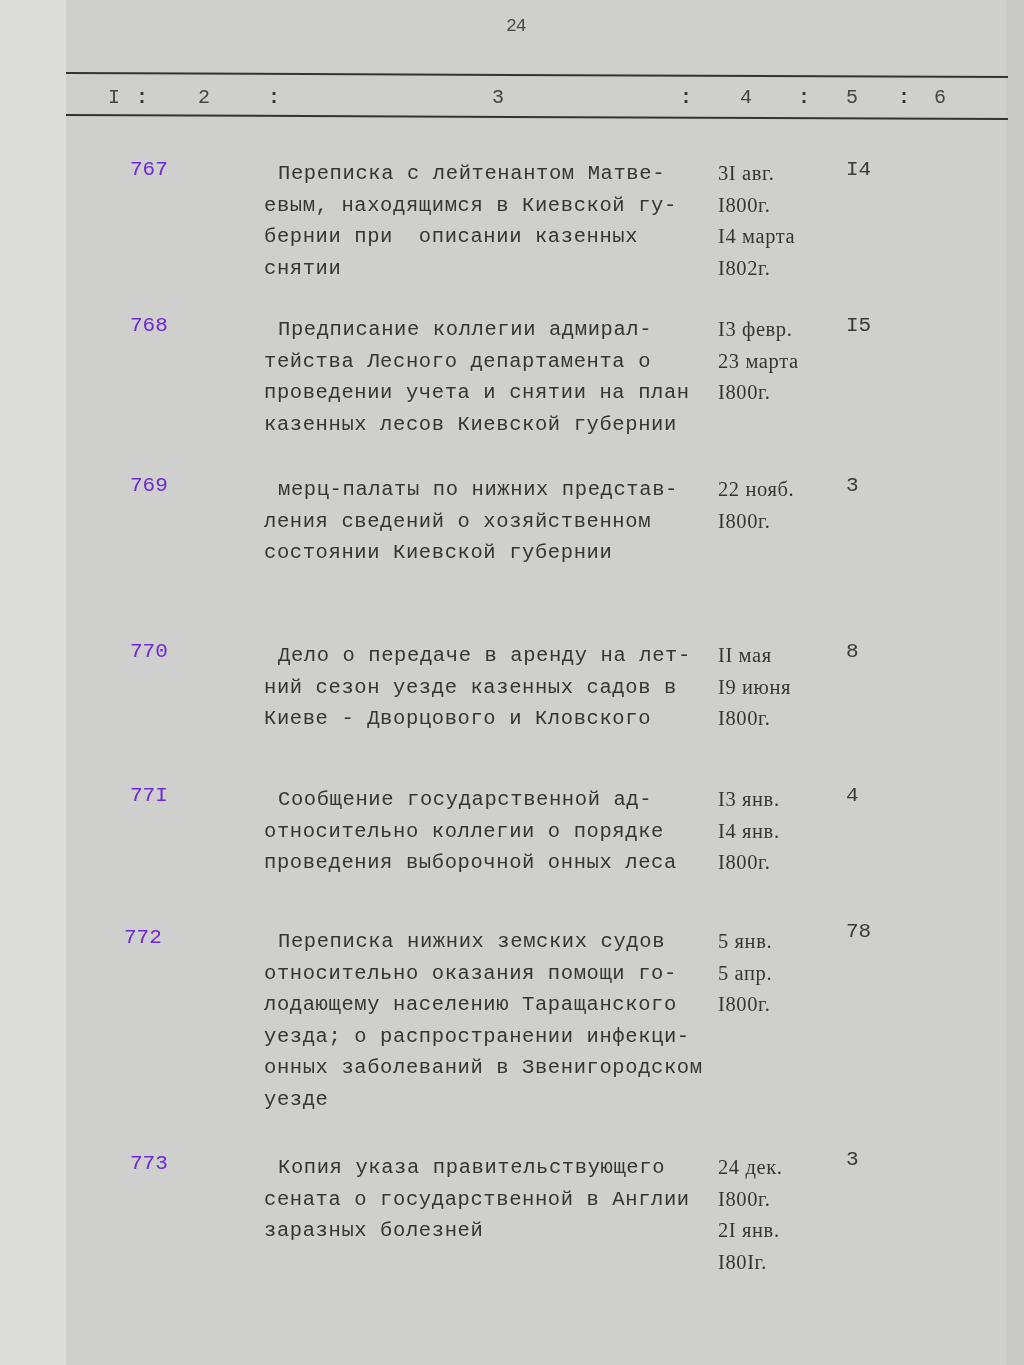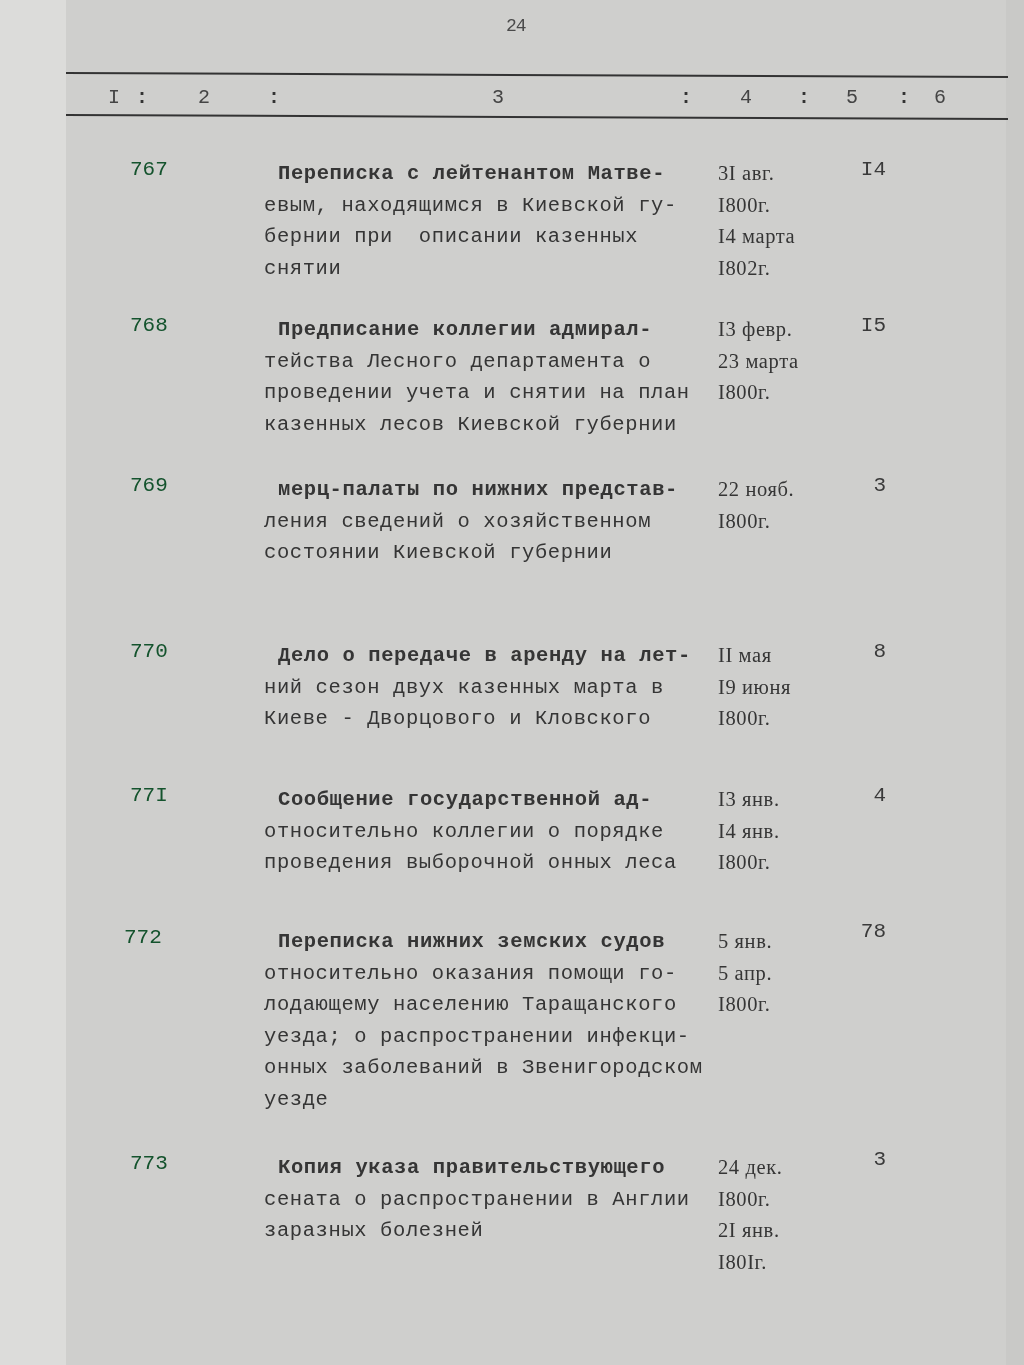--- a/index.html
+++ b/index.html
@@ -31,29 +31,29 @@
     border-top: 2px solid #333;
   }
   .rule.top { top: 72px; transform: rotate(0.25deg); transform-origin: left; }
   .rule.bottom { top: 114px; transform: rotate(0.25deg); transform-origin: left; }
   .colhdr {
     position: absolute; top: 86px; font-size: 20px; color: #444;
   }
   .sep { position: absolute; top: 86px; font-size: 20px; font-weight: bold; color: #333; }
 
   .entry { position: absolute; left: 0; width: 1024px; }
-  .entry-num { position: absolute; left: 130px; font-size: 21px; color: #14532d; }
+  .entry-num { position: absolute; left: 130px; font-size: 21px; color: #6d28d9; }
   .entry-desc { position: absolute; left: 264px; width: 470px; }
   .entry-dates { position: absolute; left: 718px; width: 120px; font-family: Liberation Serif, serif; }
-  .entry-sheets { position: absolute; left: 846px; width: 40px; text-align: right; font-size: 21px; }
+  .entry-sheets { position: absolute; left: 846px; width: 40px; text-align: left; font-size: 21px; }
   .line {
     display: block; height: 31.5px; line-height: 31.5px;
     font-size: 20.5px; white-space: pre; letter-spacing: 0.6px; color: #353535;
   }
-  .entry-desc .line:first-child { padding-left: 14px; font-weight: bold; }
+  .entry-desc .line:first-child { padding-left: 14px; }
 </style>
 </head>
 <body>
 
 <div class="left-strip"></div>
 <div class="page"></div>
 <div class="right-strip"></div>
 
 <div class="page-number">24</div>
 
@@ -118,21 +118,21 @@
     <span class="line">22 нояб.</span>
     <span class="line">I800г.</span>
   </div>
   <span class="entry-sheets">3</span>
 </div>
 
 <div class="entry" style="top:640px">
   <span class="entry-num">770</span>
   <div class="entry-desc">
     <span class="line">Дело о передаче в аренду на лет-</span>
-    <span class="line">ний сезон двух казенных марта в</span>
+    <span class="line">ний сезон уезде казенных садов в</span>
     <span class="line">Киеве - Дворцового и Кловского</span>
   </div>
   <div class="entry-dates">
     <span class="line">II мая</span>
     <span class="line">I9 июня</span>
     <span class="line">I800г.</span>
   </div>
   <span class="entry-sheets">8</span>
 </div>
 
@@ -166,21 +166,21 @@
     <span class="line">5 апр.</span>
     <span class="line">I800г.</span>
   </div>
   <span class="entry-sheets" style="top:-6px">78</span>
 </div>
 
 <div class="entry" style="top:1152px">
   <span class="entry-num">773</span>
   <div class="entry-desc">
     <span class="line">Копия указа правительствующего</span>
-    <span class="line">сената о распространении в Англии</span>
+    <span class="line">сената о государственной в Англии</span>
     <span class="line">заразных болезней</span>
   </div>
   <div class="entry-dates">
     <span class="line">24 дек.</span>
     <span class="line">I800г.</span>
     <span class="line">2I янв.</span>
     <span class="line">I80Iг.</span>
   </div>
   <span class="entry-sheets" style="top:-4px">3</span>
 </div>

